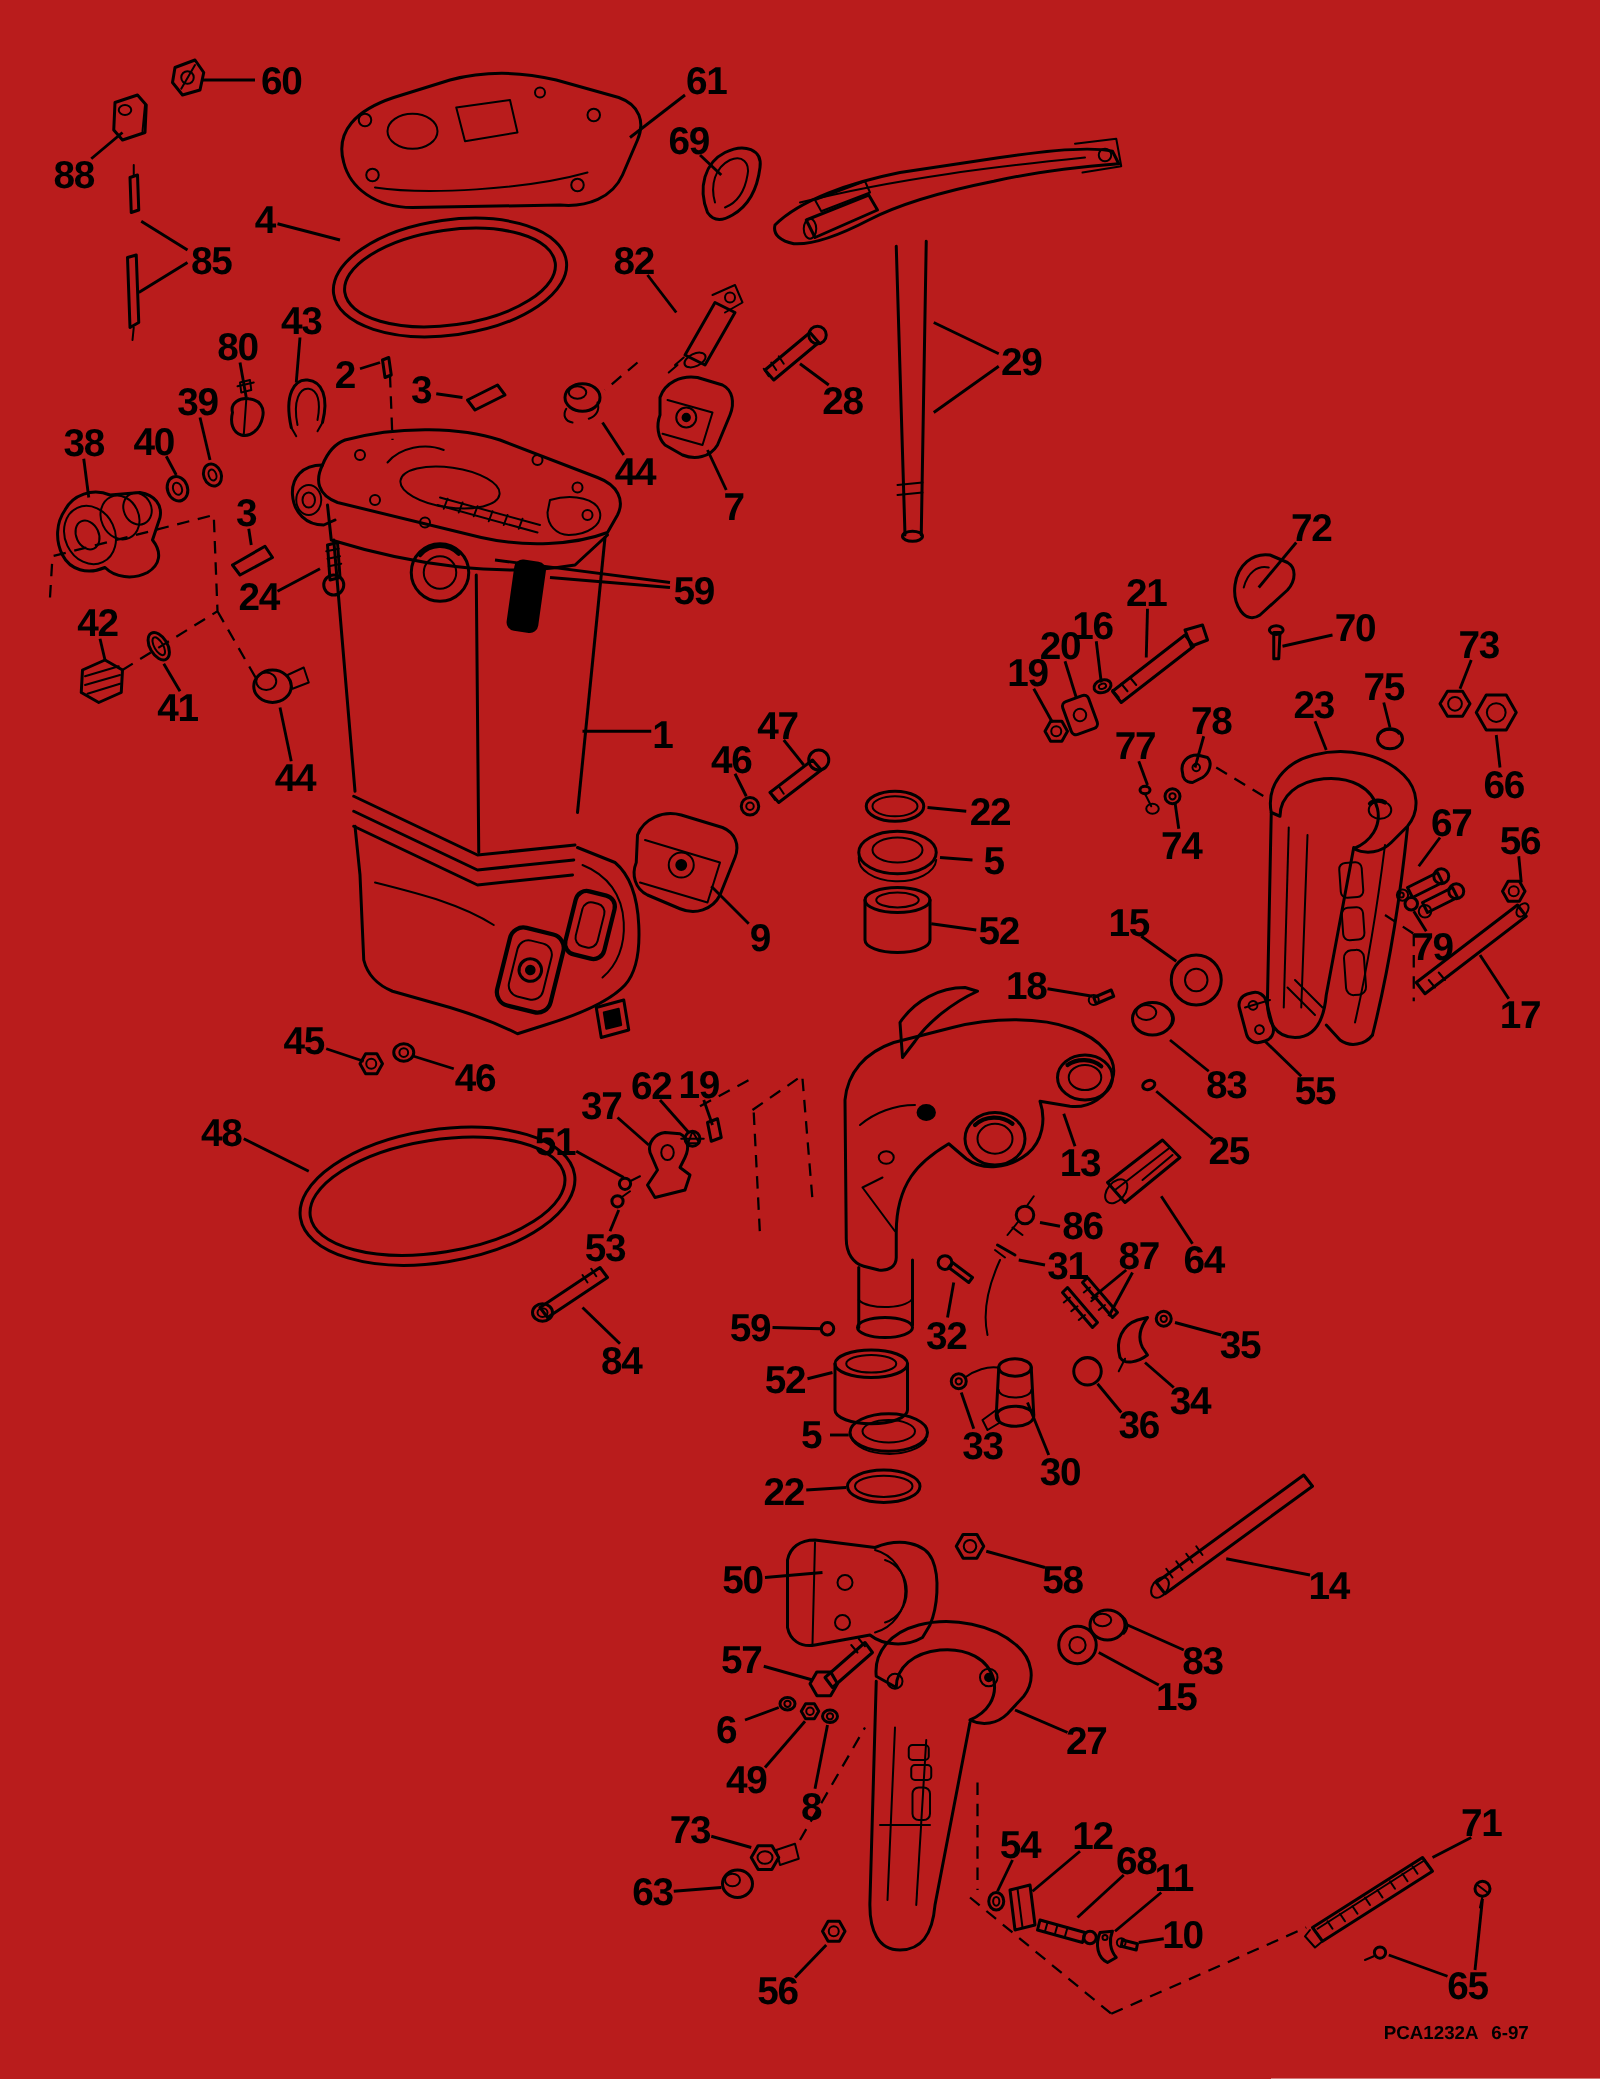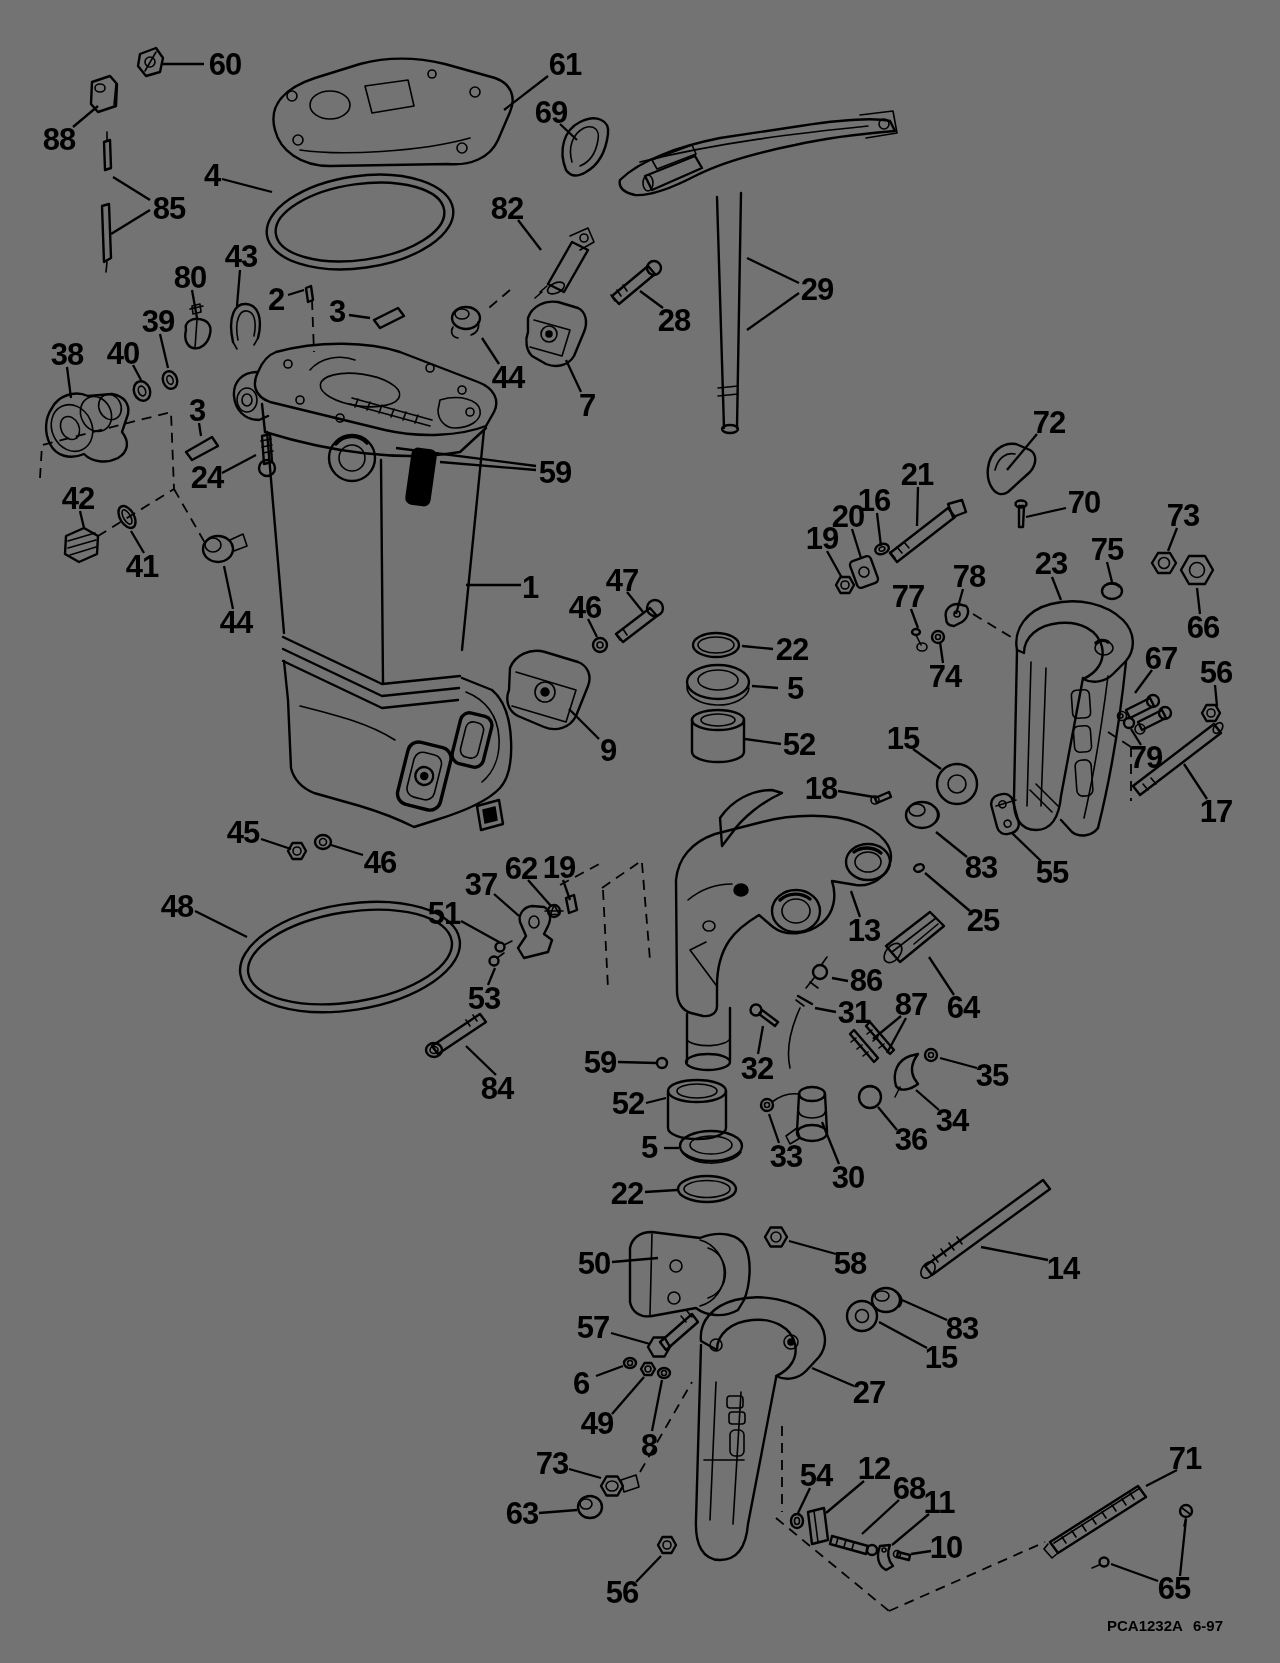--- a/index.html
+++ b/index.html
@@ -1,16 +1,16 @@
 <!DOCTYPE html>
 <html><head>
 <meta charset="utf-8">
 <style>
   html,body{margin:0;padding:0;background:#fff;}
-  .page{position:relative;width:1280px;height:1663px;background:#737373;overflow:hidden;
+  .page{position:relative;width:1280px;height:1663px;background:#b91c1c;overflow:hidden;
         font-family:"Liberation Sans",sans-serif;}
   svg{position:absolute;left:0;top:0;}
   .ink path,.ink line,.ink ellipse,.ink circle,.ink rect,.ink polyline,.ink polygon{
       fill:none;stroke:#000;stroke-width:2.4;stroke-linecap:round;stroke-linejoin:round;}
   .ink .thin{stroke-width:1.6;}
   .ink .thick{stroke-width:3.4;}
   .ink .fillb{fill:#000;stroke:#000;stroke-width:1.5;}
   .dash line, .dash path{stroke:#000;stroke-width:1.8;stroke-dasharray:10 7;fill:none;}
   #leaders-layer line{stroke:#000;stroke-width:2.3;}
   #labels-layer text{font-family:"Liberation Sans",sans-serif;font-weight:bold;

